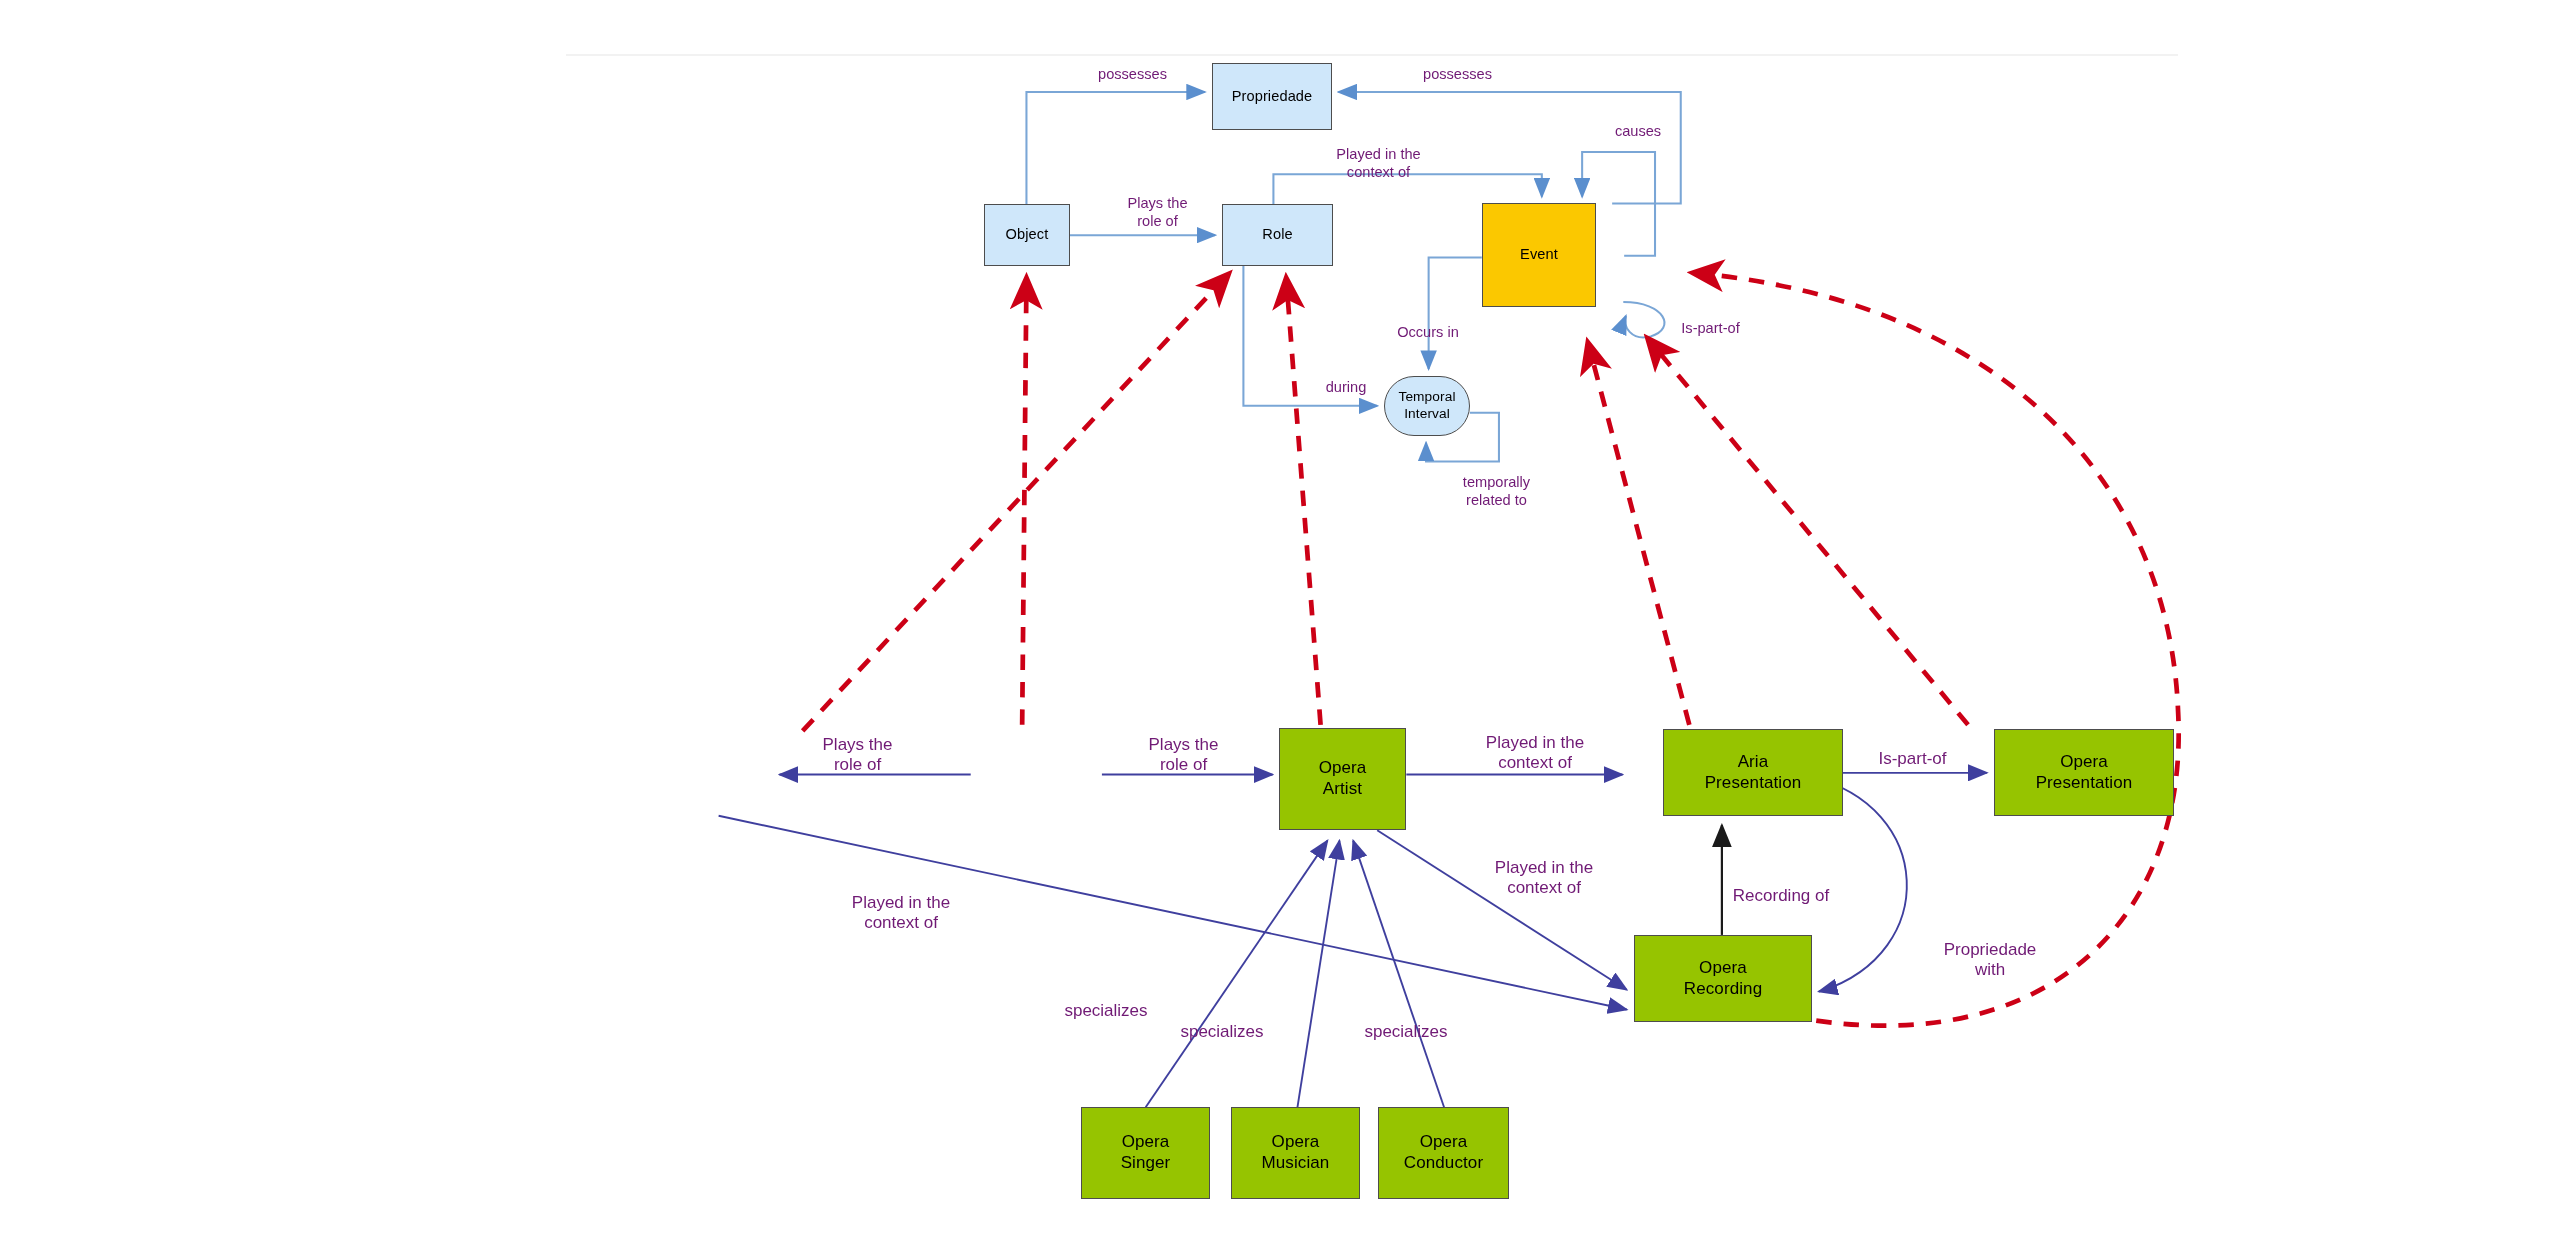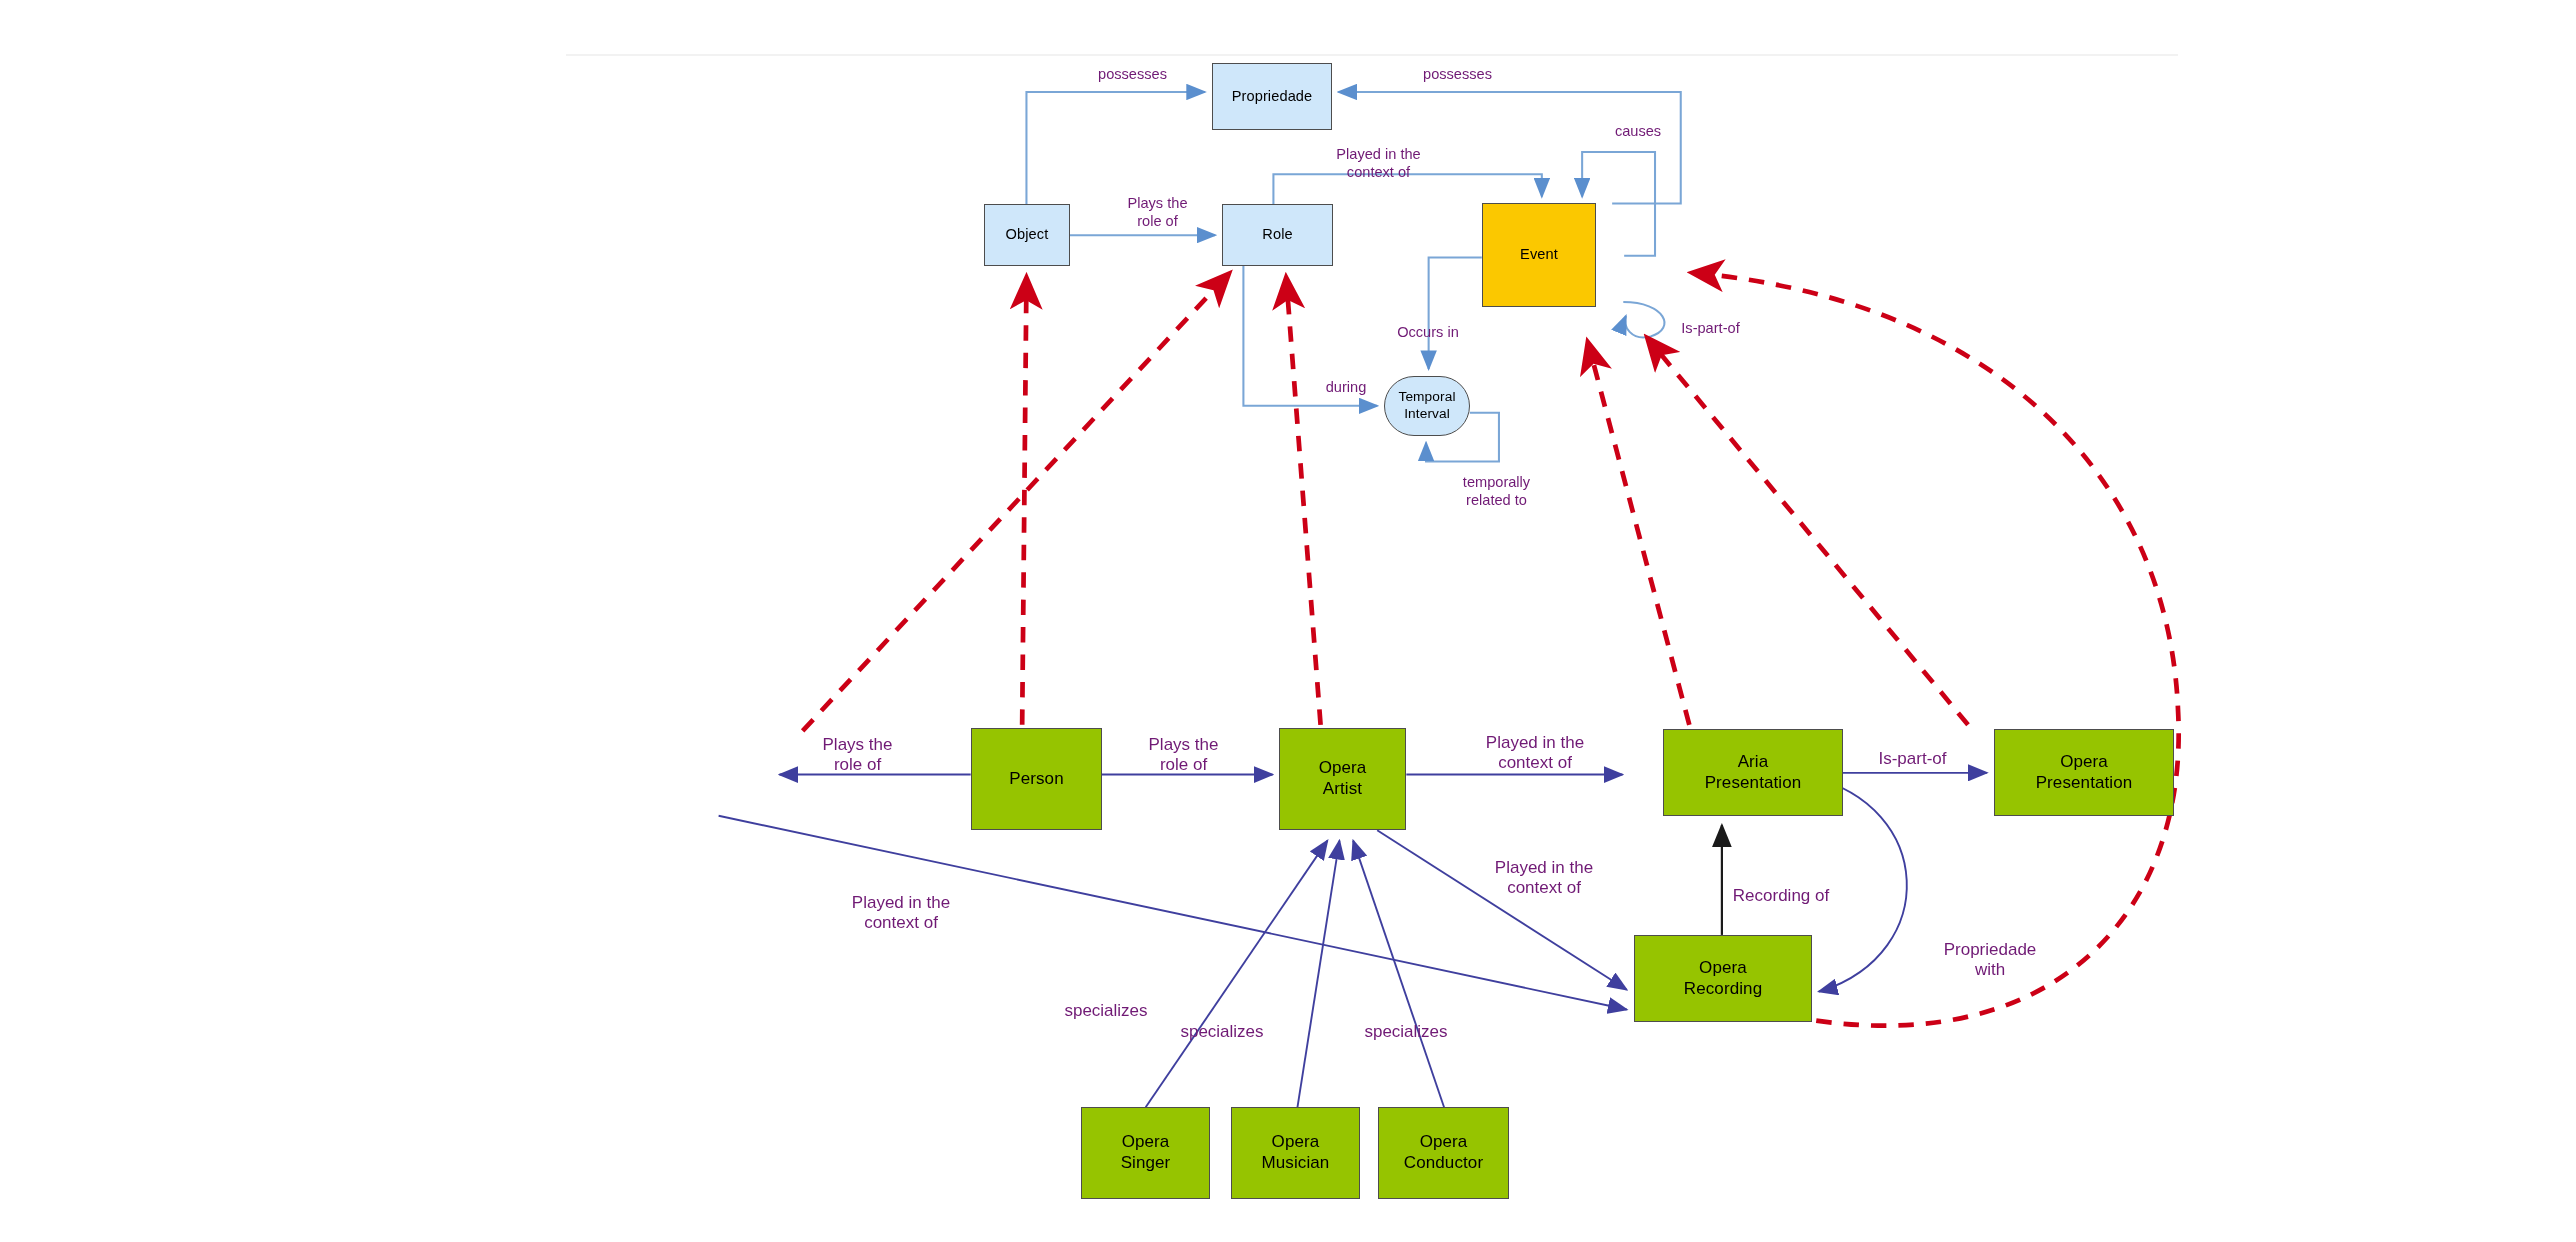--- a/index.html
+++ b/index.html
@@ -147,21 +147,20 @@
       <path d="M2118,1190 C2400,1230 2552,1060 2540,830 C2530,560 2330,350 1975,318" marker-end="url(#mRed)"></path>
     </g>
   </svg>
 
   <div class="node blue" style="left:1212px; top:63px;   width:120px; height:67px;  font-size:14.6px;"><span>Propriedade</span></div>
   <div class="node blue" style="left:984px; top:204px;  width:86px; height:62px;  font-size:14.6px;"><span>Object</span></div>
   <div class="node blue" style="left:1222px; top:204px;  width:111px; height:62px;  font-size:14.6px;"><span>Role</span></div>
   <div class="node amber" style="left:1482px; top:203px;  width:114px; height:104px; font-size:14.6px;"><span>Event</span></div>
   <div class="node blue" style="left:1384px; top:376px;  width:86px; height:60px;  font-size:13.7px;border-radius:30px;"><span>Temporal
 Interval</span></div>
-  <div class="node green" style="left:971px; top:728px;  width:131px; height:102px; font-size:17px;"><span>Person</span></div>
   <div class="node green" style="left:1279px; top:728px;  width:127px; height:102px; font-size:17px;"><span>Opera
 Artist</span></div>
   <div class="node green" style="left:1629px; top:729px;  width:180px; height:87px; font-size:17px;margin-left:34px;"><span>Aria
 Presentation</span></div>
   <div class="node green" style="left:1994px; top:729px;  width:180px; height:87px; font-size:17px;"><span>Opera
 Presentation</span></div>
   <div class="node green" style="left:1634px; top:935px; width:178px; height:87px; font-size:17px;"><span>Opera
 Recording</span></div>
   <div class="node green" style="left:1081px; top:1107px; width:129px; height:92px; font-size:17px;"><span>Opera
 Singer</span></div>

